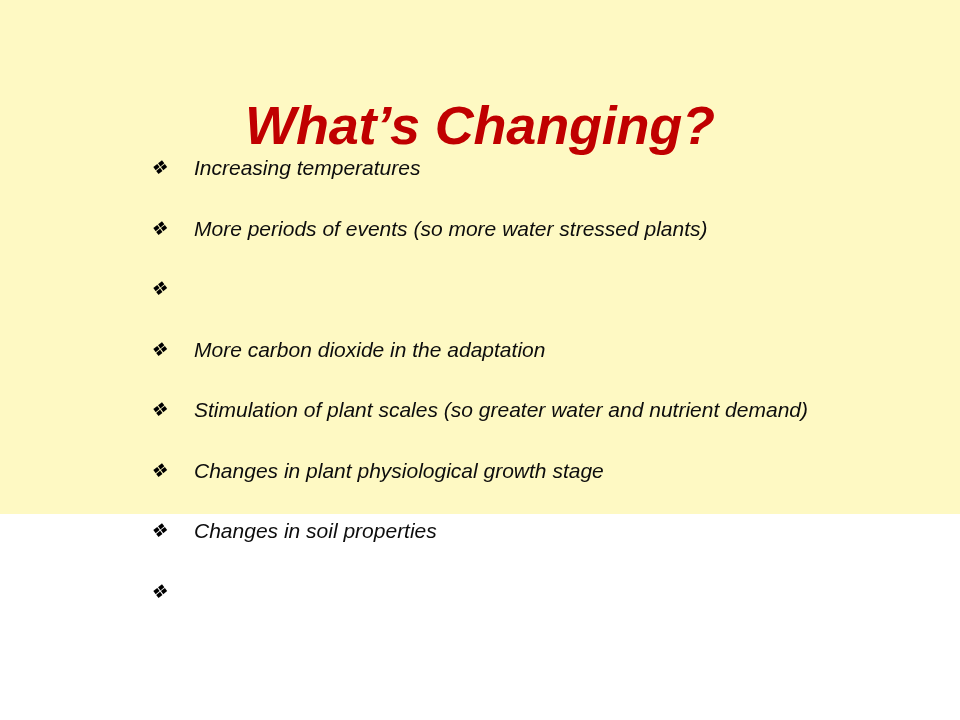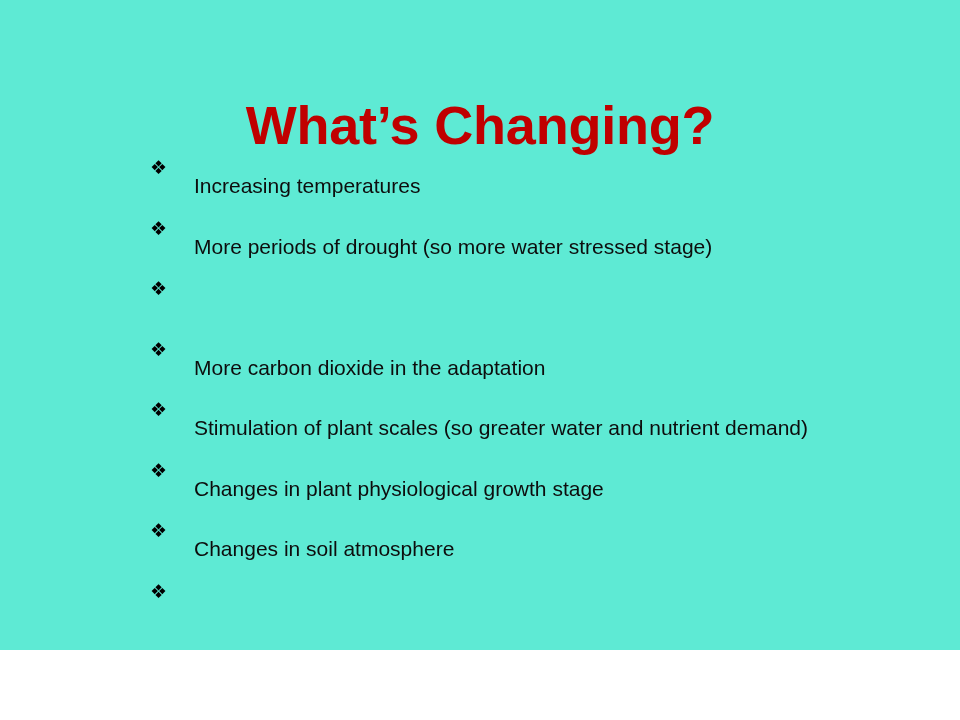--- a/index.html
+++ b/index.html
@@ -10,23 +10,24 @@
     width: 960px;
     height: 720px;
     background: #FFFFFF;
     font-family: "Liberation Sans", sans-serif;
     overflow: hidden;
   }
 
   .slide {
     position: relative;
     width: 960px;
-    height: 650px;
-    background: #5eead4;
+    height: 514px;
+    background: #fef9c3;
     box-sizing: border-box;
+    font-style: italic;
   }
 
   .slide-title {
     position: absolute;
     left: 0;
     top: 58px;
     width: 960px;
     text-align: center;
     font-family: "Liberation Sans", sans-serif;
     font-size: 54px;
@@ -63,40 +64,39 @@
     width: 44px;
     font-size: 19px;
     line-height: 26px;
     color: #000000;
     text-align: left;
   }
 
   .bullet-text {
     flex: 0 1 auto;
     line-height: 26px;
-    margin-top: 18px;
   }
 </style>
 </head>
 <body>
 
 <div class="slide">
 
   <h1 class="slide-title">What’s Changing?</h1>
 
   <ul class="bullet-list">
 
     <li class="bullet-item">
       <span class="bullet-marker">❖</span>
       <span class="bullet-text">Increasing temperatures</span>
     </li>
 
     <li class="bullet-item">
       <span class="bullet-marker">❖</span>
-      <span class="bullet-text">More periods of drought (so more water stressed stage)</span>
+      <span class="bullet-text">More periods of events (so more water stressed plants)</span>
     </li>
 
     <li class="bullet-item">
       <span class="bullet-marker">❖</span>
     </li>
 
     <li class="bullet-item">
       <span class="bullet-marker">❖</span>
       <span class="bullet-text">More carbon dioxide in the adaptation</span>
     </li>
@@ -106,21 +106,21 @@
       <span class="bullet-text">Stimulation of plant scales (so greater water and nutrient demand)</span>
     </li>
 
     <li class="bullet-item">
       <span class="bullet-marker">❖</span>
       <span class="bullet-text">Changes in plant physiological growth stage</span>
     </li>
 
     <li class="bullet-item">
       <span class="bullet-marker">❖</span>
-      <span class="bullet-text">Changes in soil atmosphere</span>
+      <span class="bullet-text">Changes in soil properties</span>
     </li>
 
     <li class="bullet-item">
       <span class="bullet-marker">❖</span>
     </li>
 
   </ul>
 
 </div>
 

